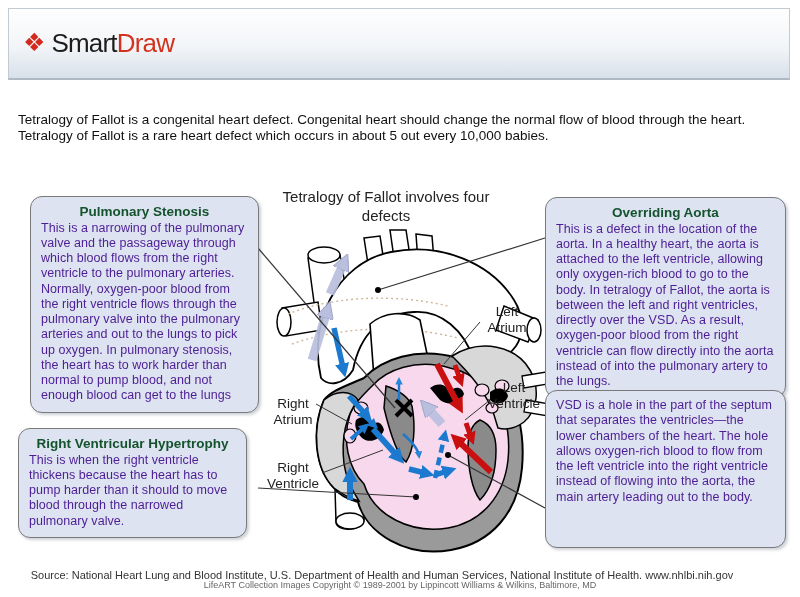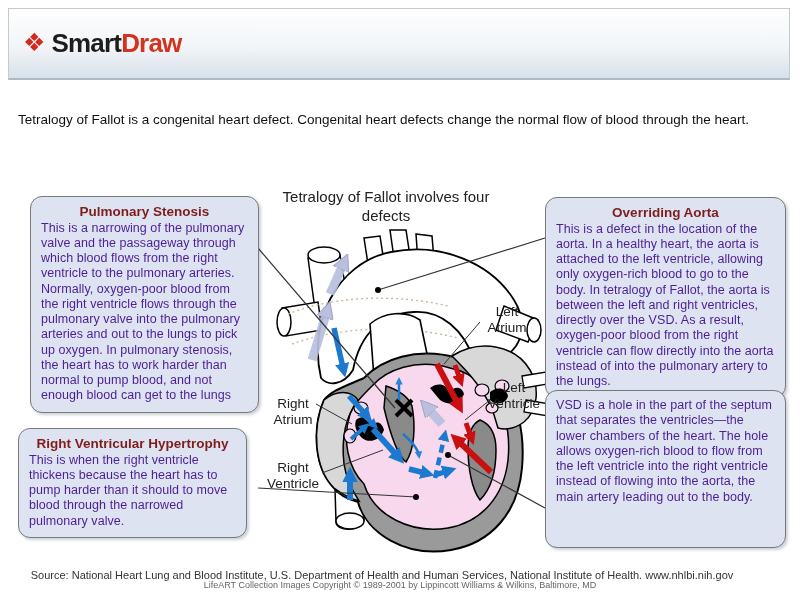--- a/index.html
+++ b/index.html
@@ -14,63 +14,64 @@
     background:linear-gradient(180deg,#fefefe 0%,#f2f5f8 55%,#d8e0ea 100%);
     display:flex;align-items:center;justify-content:space-between;
     padding:0 14px;box-sizing:border-box;
   }
   .page-title{
     font-family:"Liberation Serif","DejaVu Serif",serif;
     font-size:28px;color:#5c6573;letter-spacing:.5px;
   }
   .logo{display:flex;align-items:center;gap:6px;}
   .logo-icon{color:#d42a1e;font-size:25px;line-height:1;transform:translateY(-1px);}
-  .logo-text{font-size:26px;font-weight:700;letter-spacing:-.8px;}
+  .logo-text{font-size:26px;font-weight:400;letter-spacing:-.8px;}
   .logo-smart{color:#1d1d1b;}
   .logo-draw{color:#d3321e;}
   
   .intro{position:absolute;left:18px;top:112px;width:776px;font-size:13.5px;line-height:1.2;color:#111;}
   
   .diagram-title{
     position:absolute;left:280px;top:188px;width:212px;text-align:center;
     font-size:15px;line-height:1.25;color:#222;
   }
   .diagram-svg{position:absolute;left:0;top:0;width:800px;height:597px;}
   .anat-label{
     position:absolute;font-size:13.5px;line-height:1.22;color:#222;
     text-align:center;white-space:pre-line;
   }
   
   .callout{
     position:absolute;background:#dde3f0;border:1.5px solid #7a7a7a;border-radius:12px;
     padding:7px 10px 8px 10px;box-sizing:border-box;
     box-shadow:2px 2px 3px rgba(80,90,110,.28);
   }
-  .callout-title{font-size:13.5px;font-weight:700;text-align:center;color:#7f1d1d;line-height:1.15;margin-bottom:1px;}
+  .callout-title{font-size:13.5px;font-weight:700;text-align:center;color:#14532d;line-height:1.15;margin-bottom:1px;}
   .callout-body{font-size:12.5px;line-height:1.22;color:#4c1d95;letter-spacing:.05px;}
   .callout-ps{left:30px;top:196px;width:229px;min-height:194px;}
   .callout-oa{left:545px;top:197px;width:241px;min-height:181px;}
   .callout-rvh{left:18px;top:428px;width:229px;min-height:95px;}
   .callout-vsd{left:545px;top:390px;width:241px;min-height:158px;}
   
   .source-line{position:absolute;left:0;top:569px;width:764px;text-align:center;font-size:11px;color:#333;}
   .copyright-line{position:absolute;left:0;top:580px;width:800px;text-align:center;font-size:9px;color:#666;}
 </style>
 </head>
 <body>
 
 <div class="page-header">
   <div class="logo">
     <span class="logo-icon">❖</span>
     <span class="logo-text"><span class="logo-smart">Smart</span><span class="logo-draw">Draw</span></span>
   </div>
 </div>
 
 <div class="intro">
-  <div>Tetralogy of Fallot is a congenital heart defect. Congenital heart defects change the normal flow of blood through the heart.</div>
+  <div>Tetralogy of Fallot is a congenital heart defect. Congenital heart should change the normal flow of blood through the heart.</div>
+  <div>Tetralogy of Fallot is a rare heart defect which occurs in about 5 out every 10,000 babies.</div>
 </div>
 
 <svg class="diagram-svg" viewBox="0 0 800 597" xmlns="http://www.w3.org/2000/svg">
   <defs>
     <marker id="mb" viewBox="0 0 10 10" markerWidth="2.6" markerHeight="2.6" refX="6" refY="5" orient="auto" markerUnits="strokeWidth">
       <path d="M0,0 L10,5 L0,10 Z" fill="#1b7ad0"></path>
     </marker>
     <marker id="mt" viewBox="0 0 10 10" markerWidth="3" markerHeight="3" refX="6" refY="5" orient="auto" markerUnits="strokeWidth">
       <path d="M0,0 L10,5 L0,10 Z" fill="#2a86d6"></path>
     </marker>

